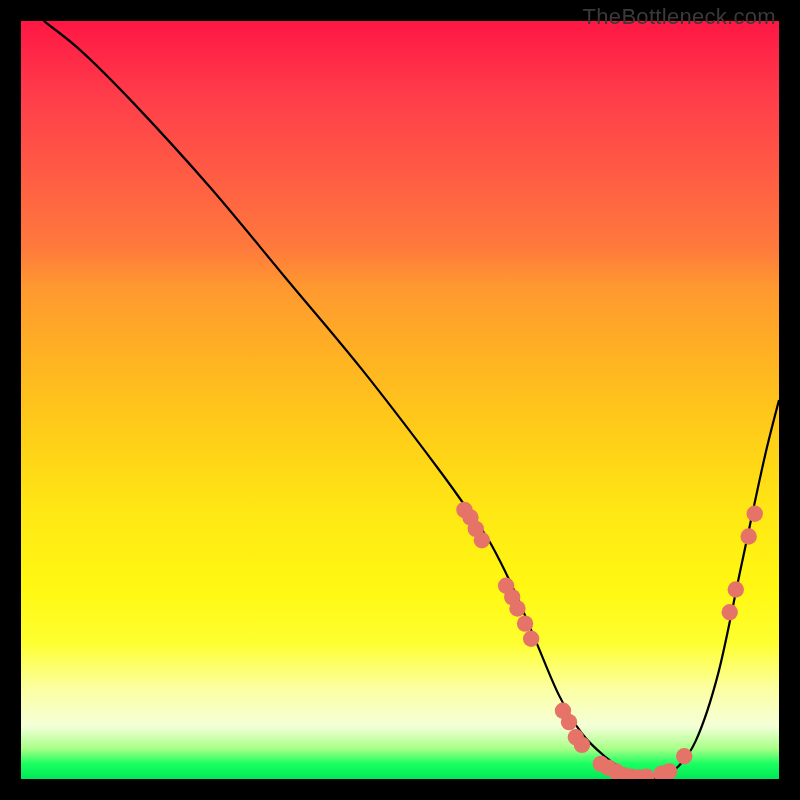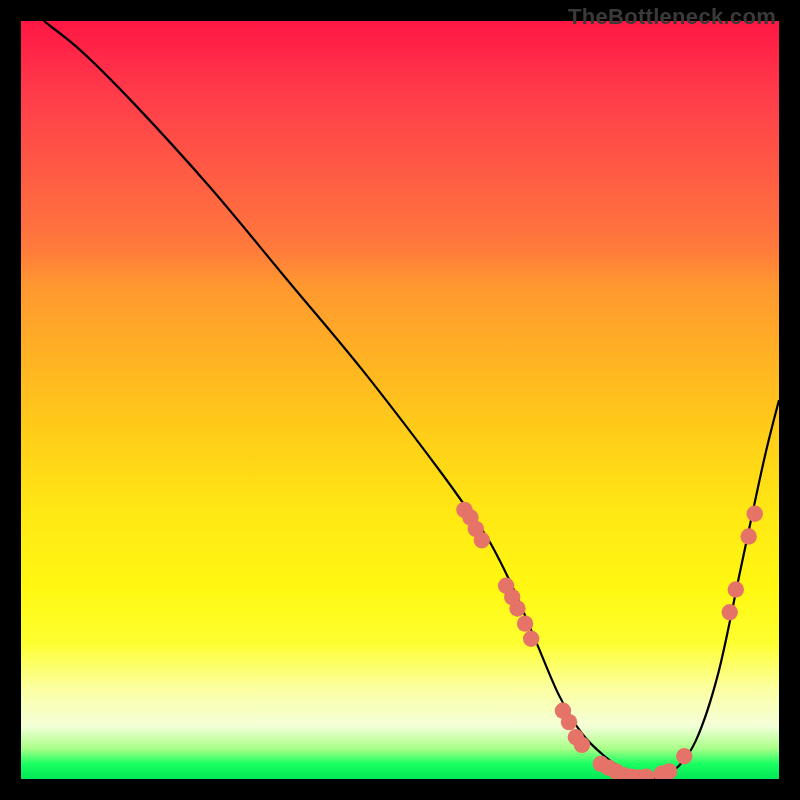--- a/index.html
+++ b/index.html
@@ -15,21 +15,21 @@
     #ffcf18 55%,
     #ffe814 65%,
     #fff812 75%,
     #feff30 82%,
     #fcffa0 88%,
     #f4ffd8 93%,
     #a8ff88 96%,
     #1aff60 98%,
     #00e858 100%);
   }
-  .watermark { position: absolute; top: 4px; right: 24px; color: #3a3a3a; font-size: 22px; font-weight: bold; letter-spacing: 0.3px; z-index: 10; }
+  .watermark { position: absolute; top: 4px; right: 24px; color: #3a3a3a; font-size: 22px; font-weight: normal; letter-spacing: 0.3px; z-index: 10; }
   svg.overlay { position: absolute; left: 0; top: 0; width: 100%; height: 100%; z-index: 5; }
 </style>
 </head>
 <body>
 
 <div class="watermark">TheBottleneck.com</div>
 
 <div class="plot-area">
   <div class="gradient-bg"></div>
   <svg class="overlay" viewBox="0 0 758 758" preserveAspectRatio="none">

